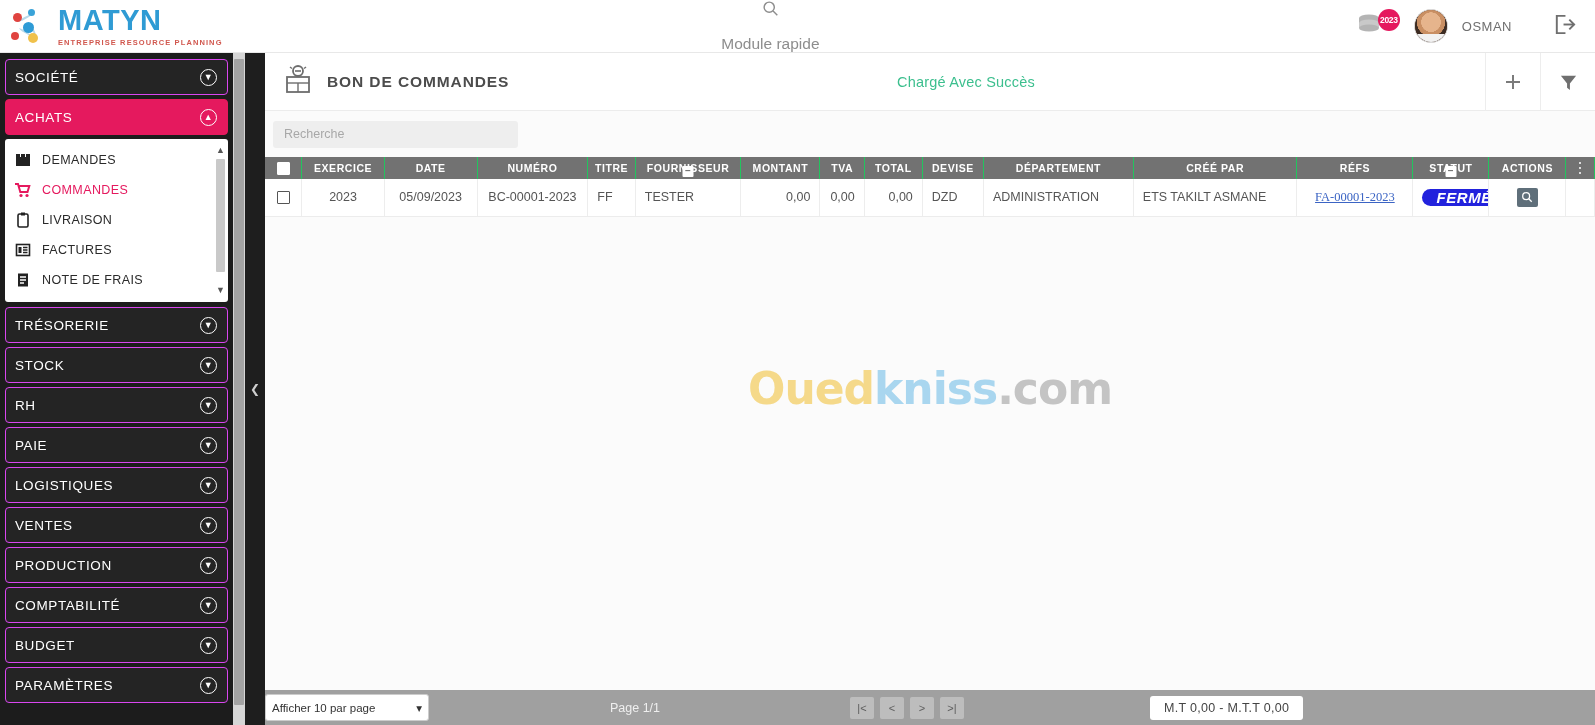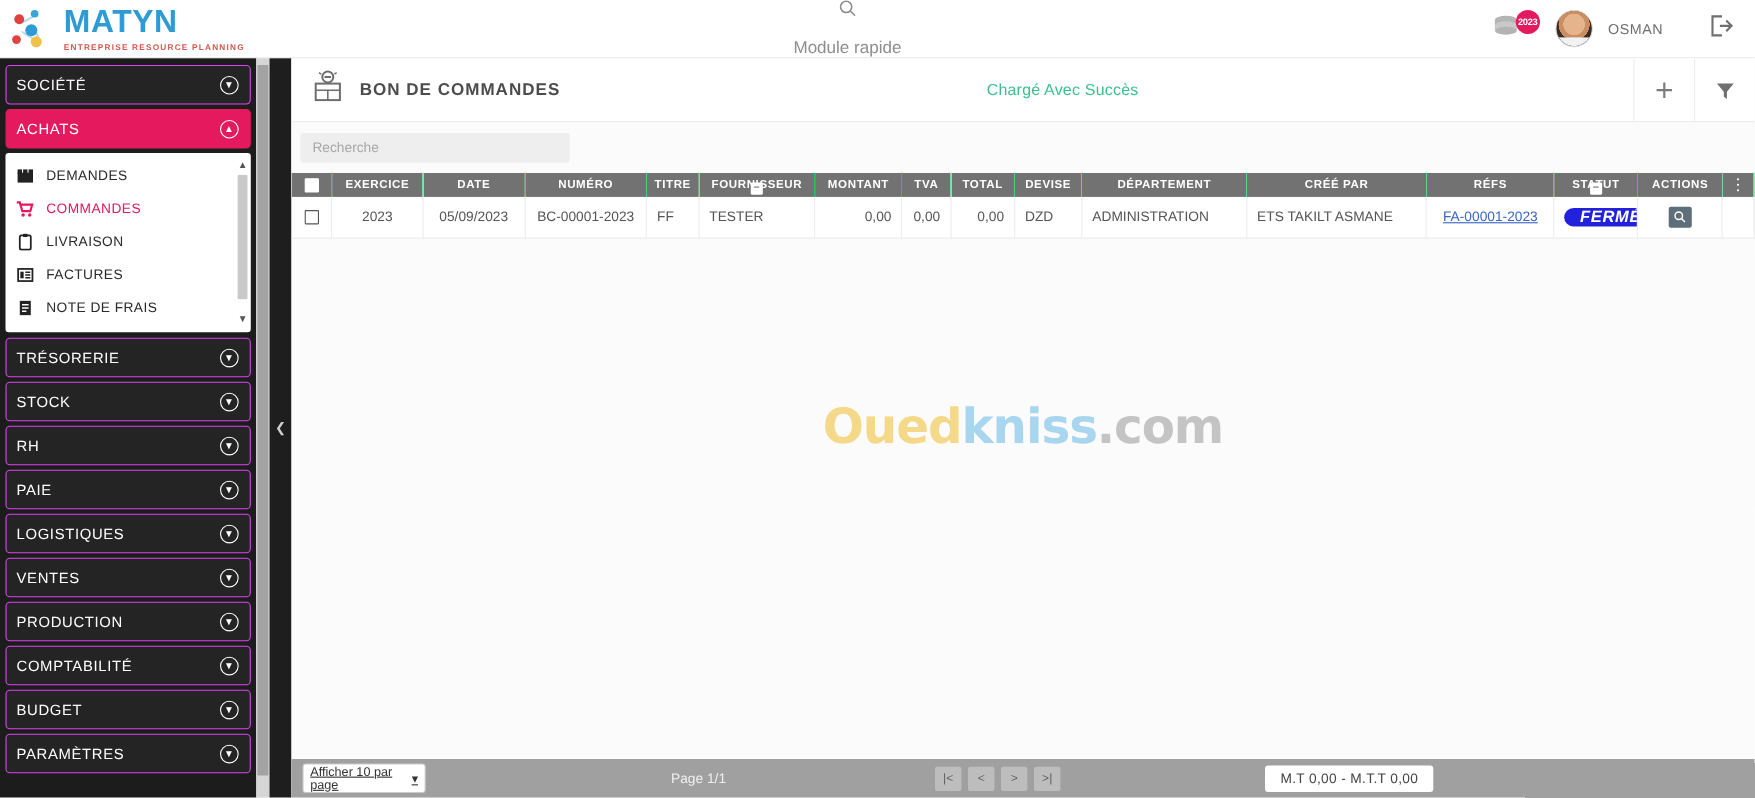--- a/index.html
+++ b/index.html
@@ -154,21 +154,21 @@
     border-bottom: 1px solid #ececec; padding: 0 9px; background: #ffffff;
     white-space: nowrap; overflow: hidden; text-overflow: ellipsis;
   }
   .c-center { text-align: center; }
   .c-right { text-align: right; }
   .chk {
     width: 13px; height: 13px; border: 1px solid #555; background: #fff;
     display: inline-block; border-radius: 1px; cursor: pointer; vertical-align: middle;
   }
   th .chk { border-color: #fff; background: #fff; }
-  .link-ref { color: #3b64c4; text-decoration: underline; cursor: pointer; }
+  .link-ref { color: #3b64c4; text-decoration: underline; cursor: pointer; font-family: Liberation Serif, serif; }
   .pill {
     display: inline-block; background: #2222dd; color: #fff; border-radius: 12px;
     padding: 0 14px; font-size: 15px; font-weight: bold; letter-spacing: 0.6px; font-style: italic;
   }
   .act-btn {
     display: inline-flex; align-items: center; justify-content: center;
     width: 21px; height: 19px; background: #5f6f7a; border-radius: 2px; cursor: pointer;
   }
   .kebab { display:flex; flex-direction:column; gap:2.5px; align-items:center; cursor:pointer; }
   .kebab i { width: 2.5px; height: 2.5px; background: #fff; border-radius: 50%; display:block; }
@@ -182,23 +182,23 @@
   .wm-a { color: #f5d98a; }
   .wm-b { color: #a9d6ef; }
   .wm-c { color: #c4c4c4; }
 
   
   .footer {
     position: absolute; left: 265px; bottom: 0; width: 1330px; height: 35px;
     background: #a0a0a0; display: flex; align-items: center;
   }
   .foot-select {
-    margin-left: 10px; width: 112px; height: 27px; background: #fff; border: 1px solid #ccc;
+    margin-left: 0; width: 164px; height: 27px; background: #fff; border: 1px solid #ccc;
     border-radius: 3px; font-size: 11.5px; color: #333; display: flex; align-items: center;
-    justify-content: space-between; padding: 0 6px; cursor: pointer; text-decoration: underline;
+    justify-content: space-between; padding: 0 6px; cursor: pointer;
   }
   .foot-page { position: absolute; left: 345px; font-size: 12.5px; color: #efefef; }
   .pager { position: absolute; left: 585px; display: flex; gap: 6px; }
   .pg-btn {
     width: 24px; height: 22px; background: #bdbdbd; border-radius: 2px;
     display: flex; align-items: center; justify-content: center;
     font-size: 11px; color: #5e5e5e; cursor: pointer;
   }
   .totals {
     position: absolute; left: 885px; background: #fff; border-radius: 3px;

